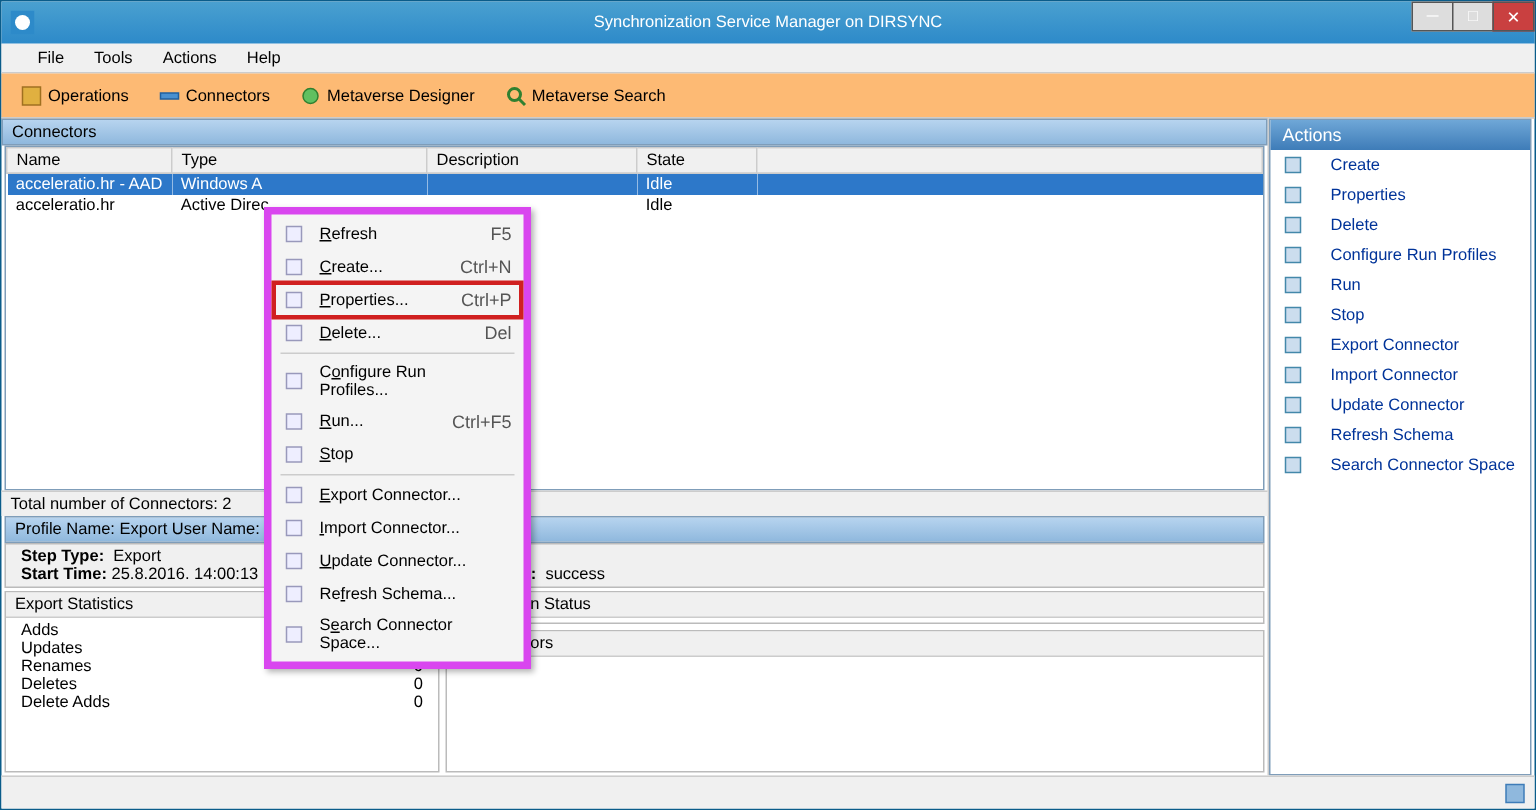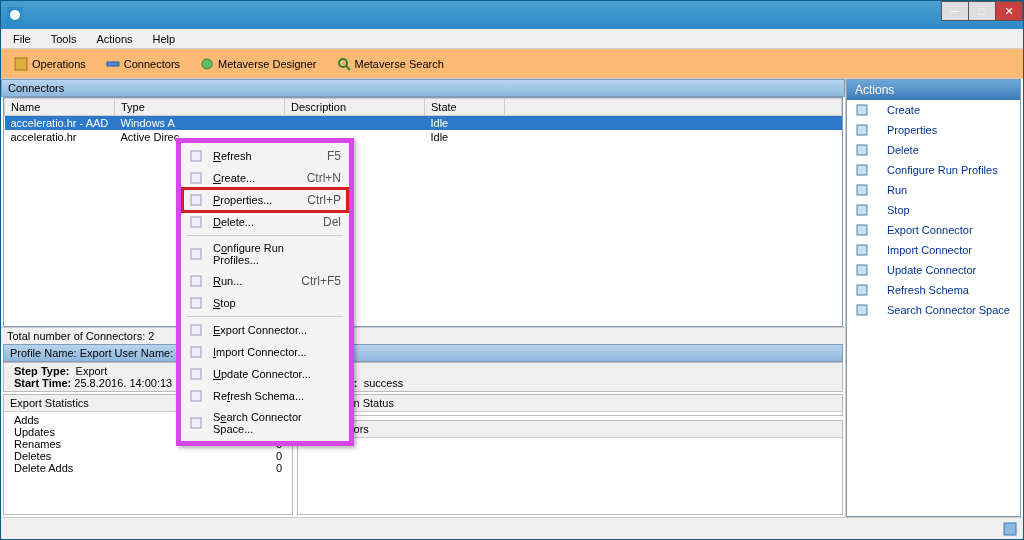--- a/index.html
+++ b/index.html
@@ -3,21 +3,21 @@
 <meta charset="utf-8">
 <style>
   * { box-sizing: border-box; margin: 0; padding: 0; font-family: "Segoe UI", Tahoma, sans-serif; font-size: 11px; }
   body { background: #fff; overflow: hidden; }
   .window { width: 1024px; height: 540px; border: 1px solid #0a5c8a; display: flex; flex-direction: column; background: #fff; position: relative; }
   .titlebar { height: 28px; background: linear-gradient(#4aa0d0,#2d8ac9); color: #fff; display: flex; align-items: center; justify-content: center; position: relative; }
   .titlebar .icon { position: absolute; left: 6px; width: 16px; height: 16px; }
   .titlebar .controls { position: absolute; right: 0; top: 0; display: flex; }
   .win-btn { width: 28px; height: 20px; display: flex; align-items: center; justify-content: center; border: 1px solid #555; background: #ddd; margin-left: -1px; }
   .win-btn.close { background: #c94040; color: #fff; }
-  .menubar { height: 20px; background: #f0f0f0; border-bottom: 1px solid #ccc; display: flex; align-items: center; padding: 0 8px; gap: 12px; }
+  .menubar { height: 20px; background: #f0f0f0; border-bottom: 1px solid #ccc; display: flex; align-items: center; padding: 0 20px; gap: 12px; }
   .menubar span { padding: 2px 4px; }
   .toolbar { height: 30px; background: #fdba74; border-bottom: 1px solid #ccc; display: flex; align-items: center; padding: 0 4px; gap: 2px; }
   .toolbar .tb { display: flex; align-items: center; gap: 4px; padding: 3px 8px; border: 1px solid transparent; }
   .section-header { background: linear-gradient(#b7d4ef,#8fb8dd); font-size: 11px; padding: 2px 6px; border: 1px solid #7f9db9; }
   .content { flex: 1; display: flex; }
   .main-col { flex: 1; display: flex; flex-direction: column; border-right: 1px solid #ccc; min-width: 0; }
   .conn-panel { border: 1px solid #7f9db9; margin: 0 2px; display: flex; flex-direction: column; height: 230px; }
   .grid { flex: 1; overflow: hidden; position: relative; }
   table { width: 100%; border-collapse: collapse; table-layout: fixed; }
   th { text-align: left; background: #f0f0f0; border: 1px solid #ccc; padding: 2px 6px; font-weight: normal; }
@@ -52,20 +52,21 @@
 
 <div class="window">
 
   <div class="titlebar">
     <span class="icon">
       <svg viewBox="0 0 16 16">
           <rect width="16" height="16" fill="#2d8ac9"></rect>
           <circle cx="8" cy="8" r="5" fill="#fff"></circle>
         </svg>
     </span>
+    <span>Synchronization Service Manager on DIRSYNC</span>
     <div class="controls">
       <div class="win-btn">─</div>
       <div class="win-btn">□</div>
       <div class="win-btn close">✕</div>
     </div>
   </div>
 
   <div class="menubar">
     <span>File</span>
     <span>Tools</span>

